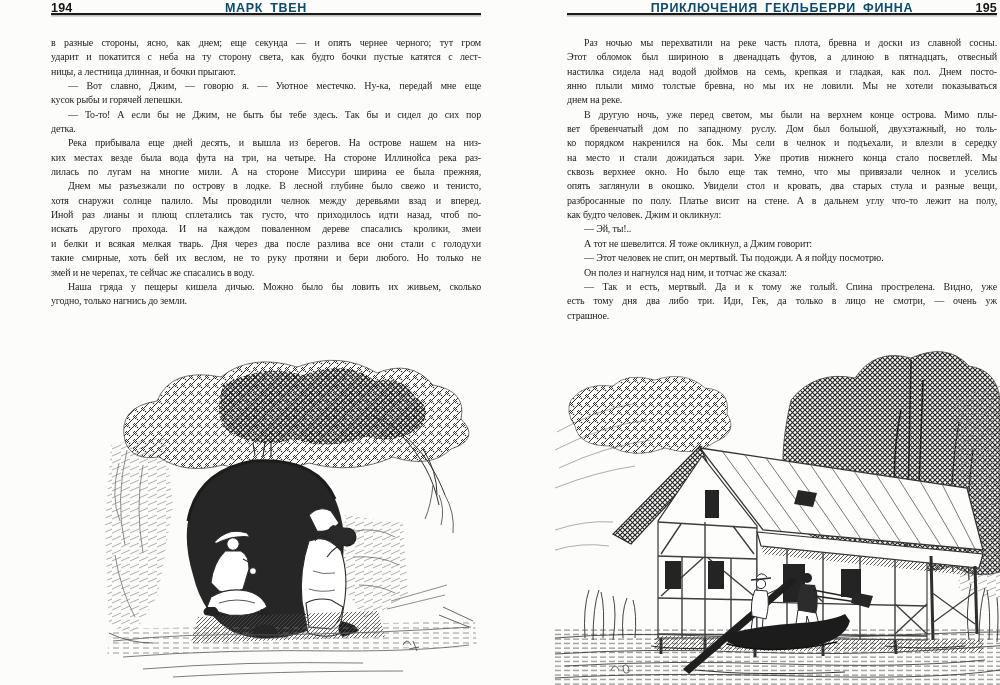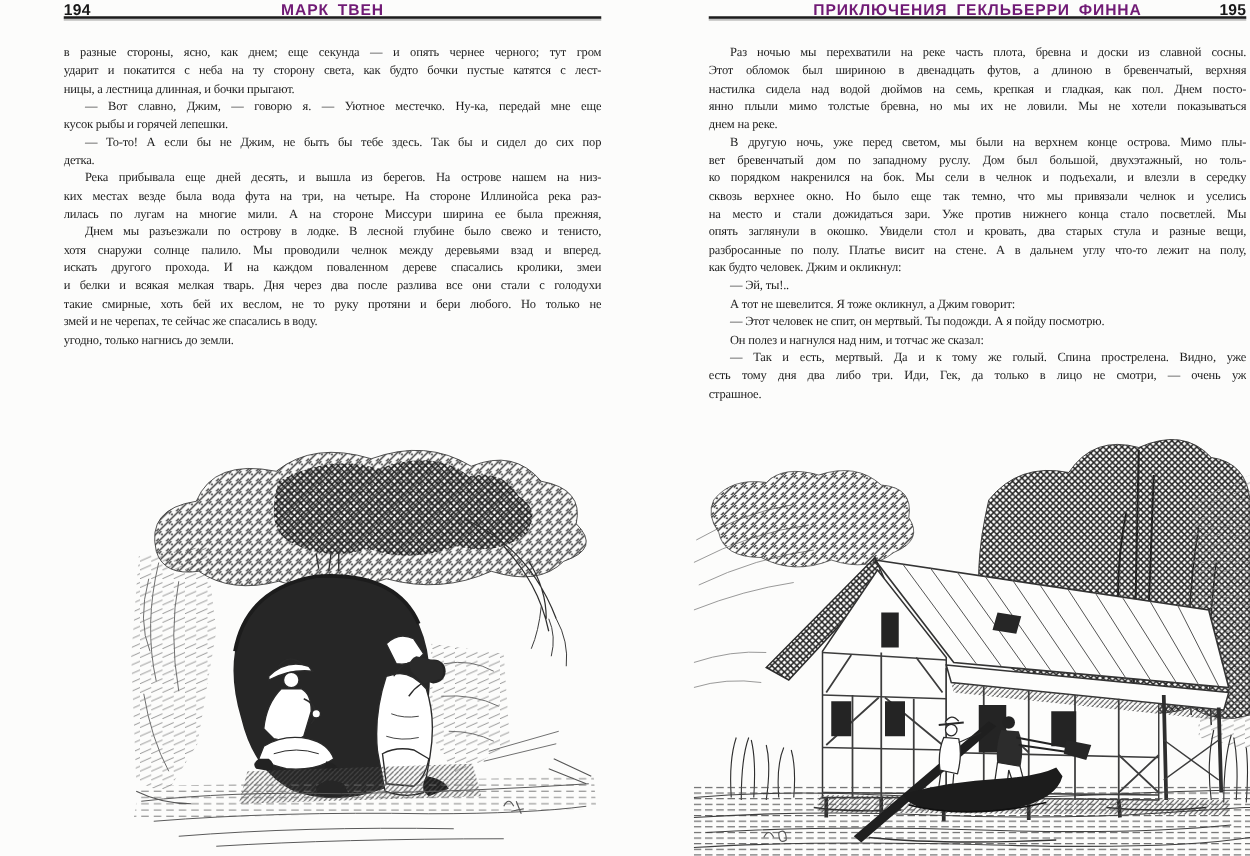--- a/index.html
+++ b/index.html
@@ -12,21 +12,21 @@
   .page-right{left:567px;}
   .pgnum{
     position:absolute;top:1px;font-family:"Liberation Sans",sans-serif;
     font-weight:700;font-size:12.5px;letter-spacing:.2px;color:#171717;
   }
   .page-left .pgnum{left:0;}
   .page-right .pgnum{right:0;}
   .runtitle{
     position:absolute;top:1px;left:0;right:0;text-align:center;
     font-family:"Liberation Sans",sans-serif;font-weight:700;font-size:12.5px;
-    letter-spacing:.7px;word-spacing:3px;color:#701a75;white-space:nowrap;
+    letter-spacing:.7px;word-spacing:3px;color:#0c4a6e;white-space:nowrap;
   }
   .headrule{
     position:absolute;top:13px;left:0;right:0;height:2.4px;background:#1c1c1c;
     box-shadow:0 1.6px 0 rgba(120,120,120,.45);
   }
   .bodytext{
     position:absolute;top:36px;left:0;width:430px;
     font-size:10px;line-height:14.35px;letter-spacing:-.15px;overflow:hidden;
   }
   .para{margin:0;}
@@ -83,26 +83,28 @@
           <div class="line lastline">детка.</div>
         </div>
         <div class="para">
           <div class="line firstindent">Река прибывала еще дней десять, и вышла из берегов. На острове нашем на низ-</div>
           <div class="line">ких местах везде была вода фута на три, на четыре. На стороне Иллинойса река раз-</div>
           <div class="line">лилась по лугам на многие мили. А на стороне Миссури ширина ее была прежняя,</div>
         </div>
         <div class="para">
           <div class="line firstindent">Днем мы разъезжали по острову в лодке. В лесной глубине было свежо и тенисто,</div>
           <div class="line">хотя снаружи солнце палило. Мы проводили челнок между деревьями взад и вперед.</div>
+          <div class="line">Иной раз лианы и плющ сплетались так густо, что приходилось идти назад, чтоб по-</div>
           <div class="line">искать другого прохода. И на каждом поваленном дереве спасались кролики, змеи</div>
           <div class="line">и белки и всякая мелкая тварь. Дня через два после разлива все они стали с голодухи</div>
           <div class="line">такие смирные, хоть бей их веслом, не то руку протяни и бери любого. Но только не</div>
           <div class="line lastline">змей и не черепах, те сейчас же спасались в воду.</div>
         </div>
         <div class="para">
+          <div class="line firstindent">Наша гряда у пещеры кишела дичью. Можно было бы ловить их живьем, сколько</div>
           <div class="line lastline">угодно, только нагнись до земли.</div>
         </div>
       </div>
 
     <svg class="illus" style="left:52px;top:345px" width="380" height="338" viewBox="0 0 380 338">
 
       <polygon points="8,100 62,92 70,160 55,250 30,290 6,280 2,180" fill="url(#phatch)"></polygon>
       <path d="M16,118 q-9,34 1,58 M24,105 q-12,50 -2,95 M40,120 q-8,42 0,88 M12,210 q6,36 20,62" fill="none" stroke="#6f6f6f" stroke-width=".8"></path>
 
       <g>
@@ -154,31 +156,31 @@
     </svg>
   </div>
 
   <div class="page page-right">
     <div class="pgnum">195</div>
     <div class="runtitle">ПРИКЛЮЧЕНИЯ ГЕКЛЬБЕРРИ ФИННА</div>
     <div class="headrule"></div>
     <div class="bodytext">
         <div class="para">
           <div class="line firstindent">Раз ночью мы перехватили на реке часть плота, бревна и доски из славной сосны.</div>
-          <div class="line">Этот обломок был шириною в двенадцать футов, а длиною в бревенчатый, верхняя</div>
+          <div class="line">Этот обломок был шириною в двенадцать футов, а длиною в пятнадцать, отвесный</div>
           <div class="line">настилка сидела над водой дюймов на семь, крепкая и гладкая, как пол. Днем посто-</div>
           <div class="line">янно плыли мимо толстые бревна, но мы их не ловили. Мы не хотели показываться</div>
           <div class="line lastline">днем на реке.</div>
         </div>
         <div class="para">
           <div class="line firstindent">В другую ночь, уже перед светом, мы были на верхнем конце острова. Мимо плы-</div>
           <div class="line">вет бревенчатый дом по западному руслу. Дом был большой, двухэтажный, но толь-</div>
           <div class="line">ко порядком накренился на бок. Мы сели в челнок и подъехали, и влезли в середку</div>
+          <div class="line">на место и стали дожидаться зари. Уже против нижнего конца стало посветлей. Мы</div>
           <div class="line">сквозь верхнее окно. Но было еще так темно, что мы привязали челнок и уселись</div>
-          <div class="line">на место и стали дожидаться зари. Уже против нижнего конца стало посветлей. Мы</div>
           <div class="line">опять заглянули в окошко. Увидели стол и кровать, два старых стула и разные вещи,</div>
           <div class="line">разбросанные по полу. Платье висит на стене. А в дальнем углу что-то лежит на полу,</div>
           <div class="line lastline">как будто человек. Джим и окликнул:</div>
         </div>
         <div class="para">
           <div class="line lastline firstindent">— Эй, ты!..</div>
         </div>
         <div class="para">
           <div class="line lastline firstindent">А тот не шевелится. Я тоже окликнул, а Джим говорит:</div>
         </div>

